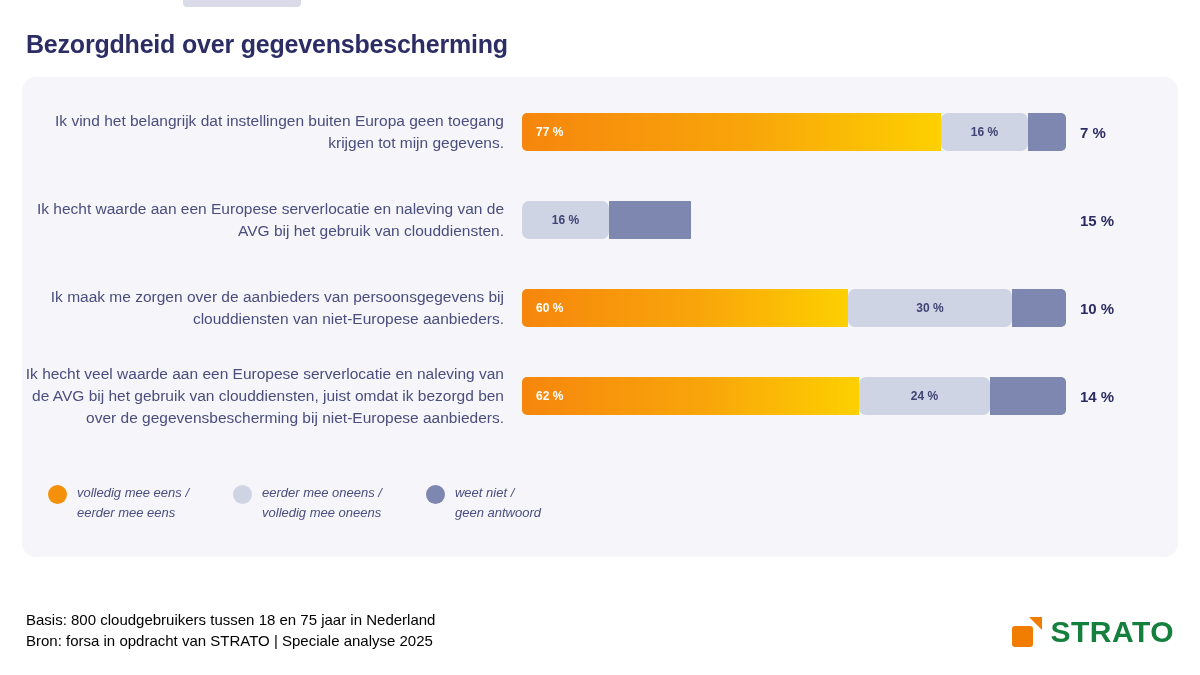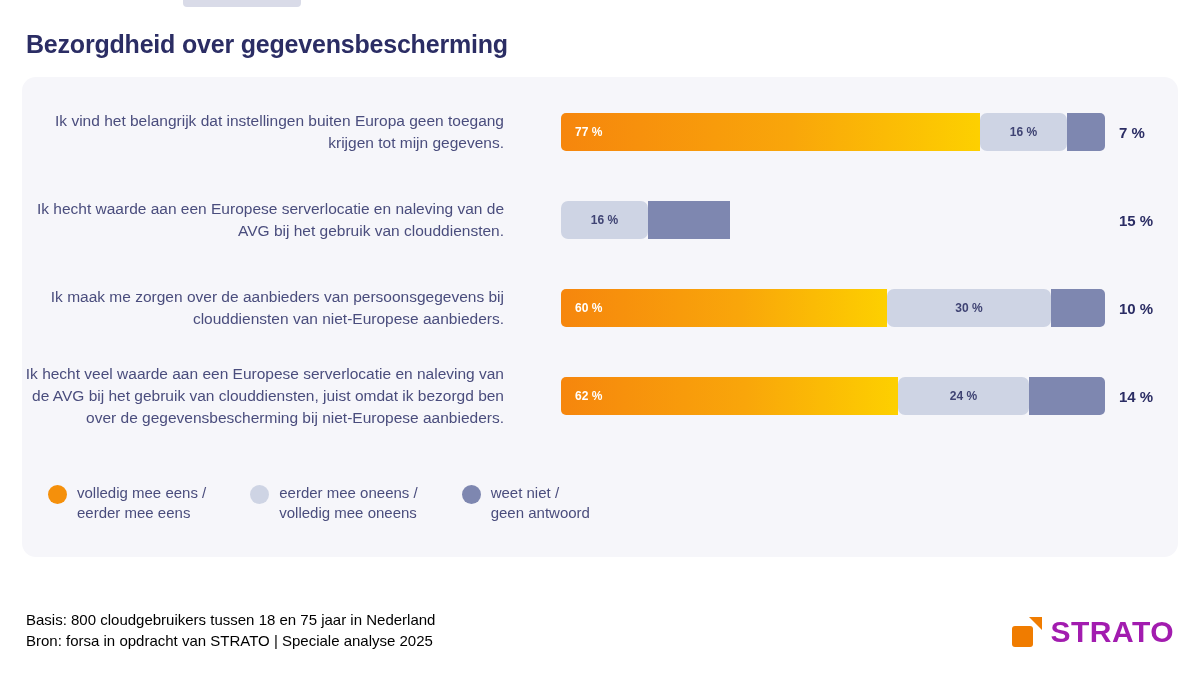--- a/index.html
+++ b/index.html
@@ -48,21 +48,20 @@
     box-sizing: border-box;
   }
   .rows {
     padding: 18px 0 0 0;
   }
   .row {
     display: flex;
     align-items: center;
     height: 74px;
     margin-bottom: 14px;
-    gap: 39px;
   }
   .row-label {
     width: 500px;
     text-align: right;
     padding-right: 18px;
     box-sizing: border-box;
     font-size: 15.5px;
     line-height: 22px;
     color: #4a4d7d;
   }
@@ -121,24 +120,25 @@
   }
   .legend-dot {
     width: 19px;
     height: 19px;
     border-radius: 50%;
     margin-right: 10px;
     margin-top: 2px;
     flex: none;
   }
   .legend-text {
-    font-size: 15px;
+    font-size: 13px;
     line-height: 20px;
     color: #4a4d7d;
     white-space: pre-line;
+    font-style: italic;
   }
   .footer {
     position: absolute;
     left: 26px;
     bottom: 24px;
     font-size: 15px;
     line-height: 21px;
     color: #000000;
     white-space: pre-line;
   }
@@ -170,21 +170,21 @@
     top: 0;
     width: 0;
     height: 0;
     border-left: 13px solid transparent;
     border-top: 13px solid #f07c00;
   }
   .brand-name {
     font-size: 30px;
     font-weight: bold;
     letter-spacing: 0.5px;
-    color: #a21caf;
+    color: #15803d;
   }
 </style>
 </head>
 <body>
 
 <div class="page">
 
   <div class="top-tab"></div>
 
   <h1 class="title">Bezorgdheid over gegevensbescherming</h1>

